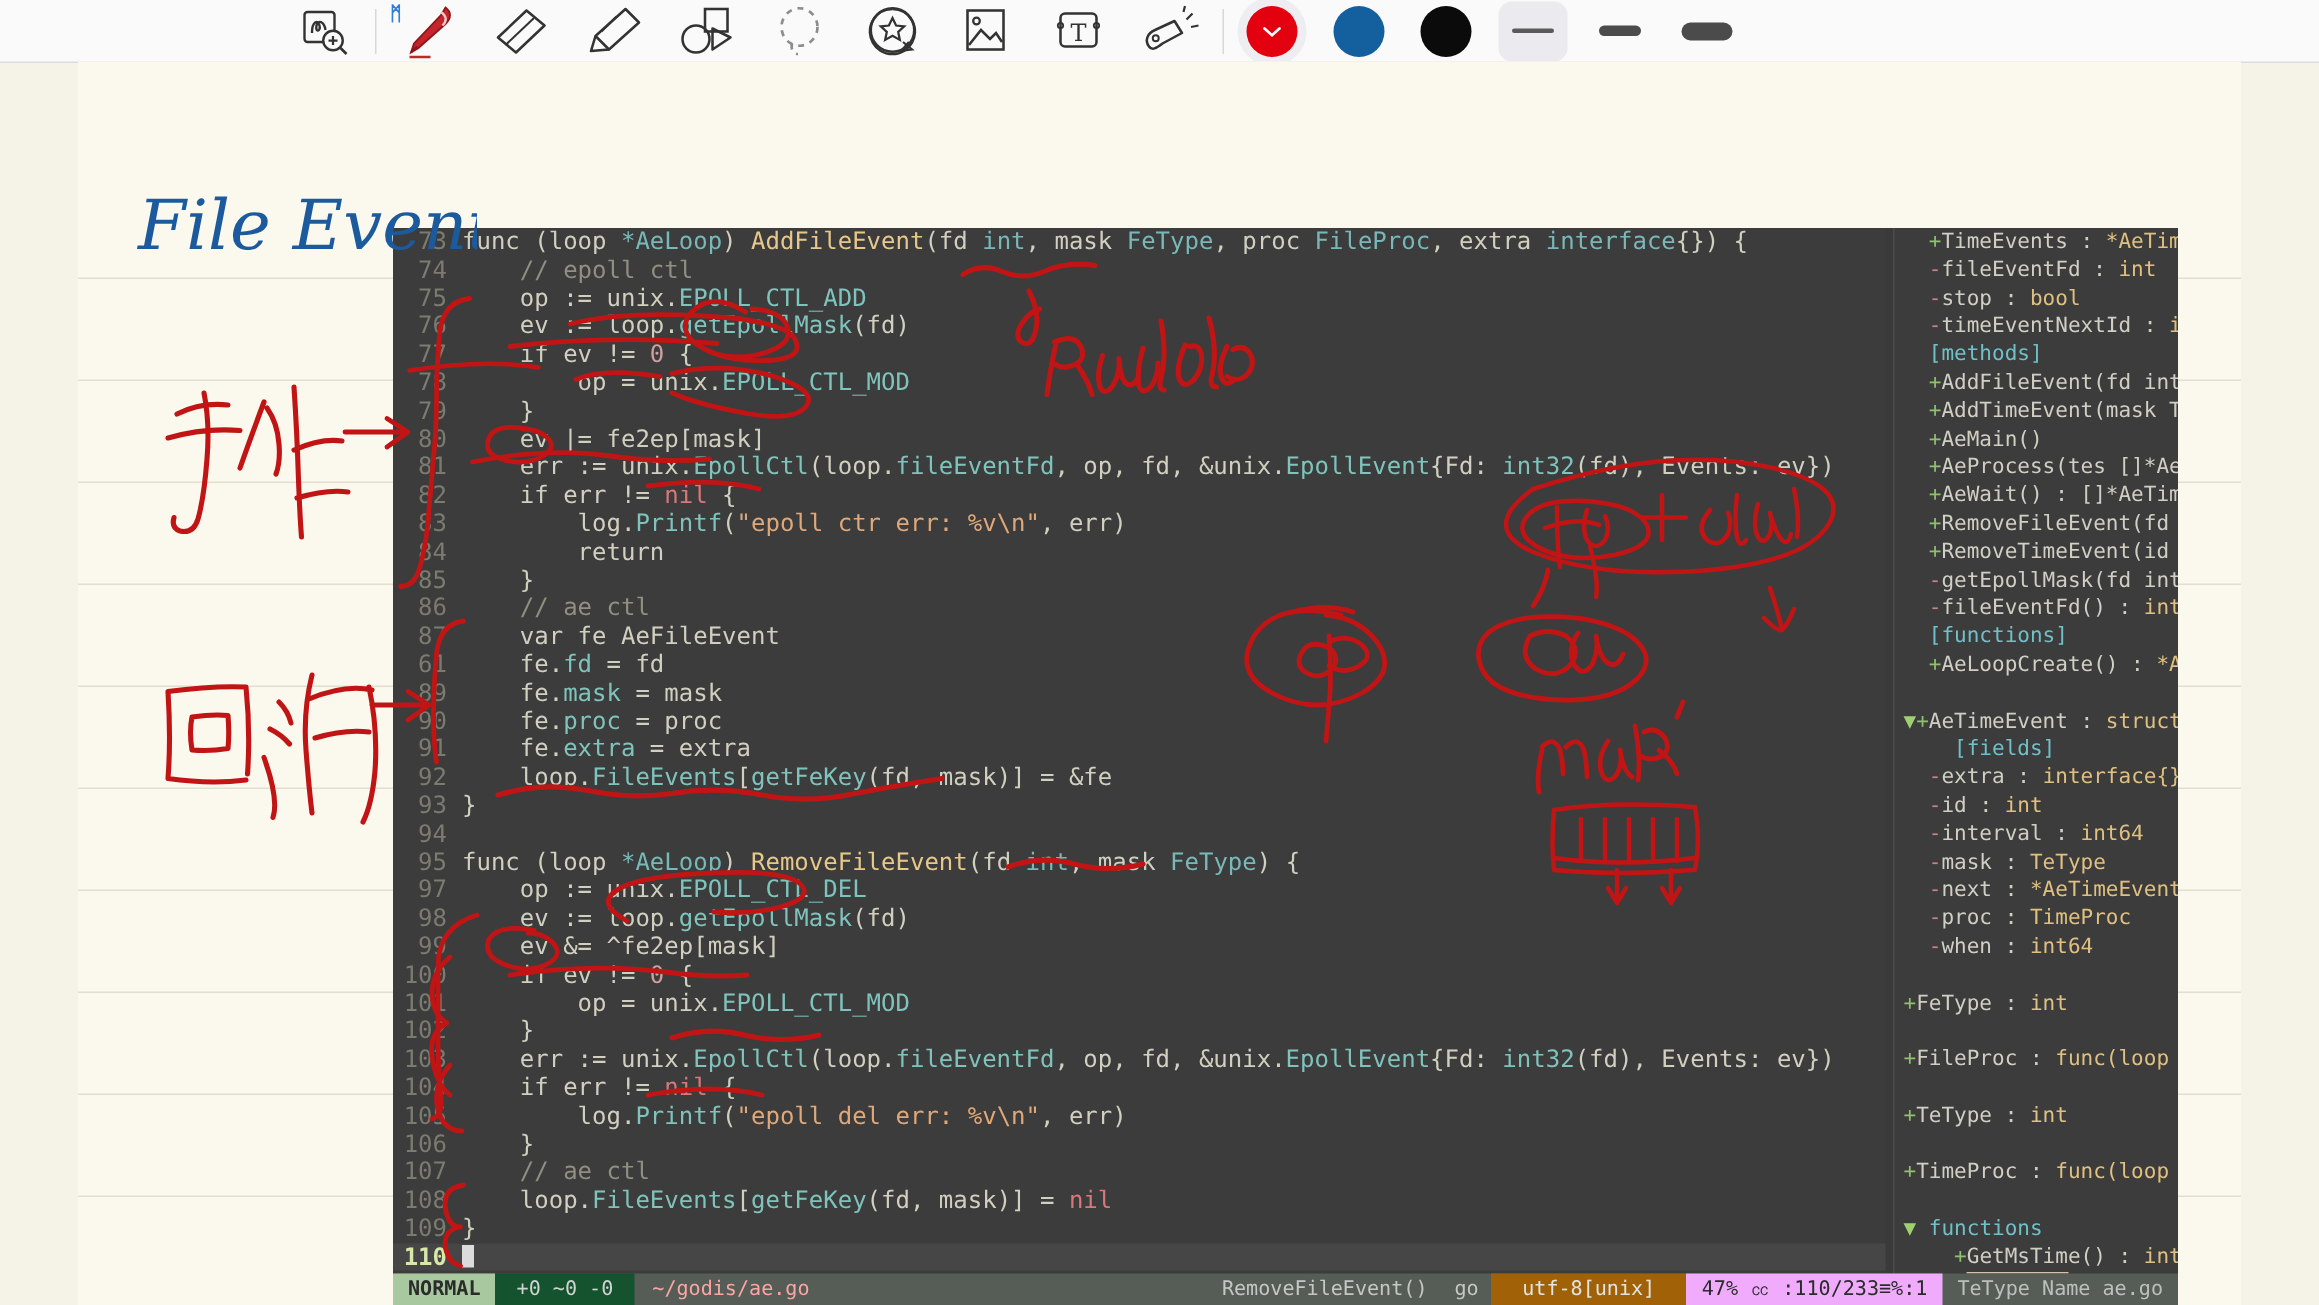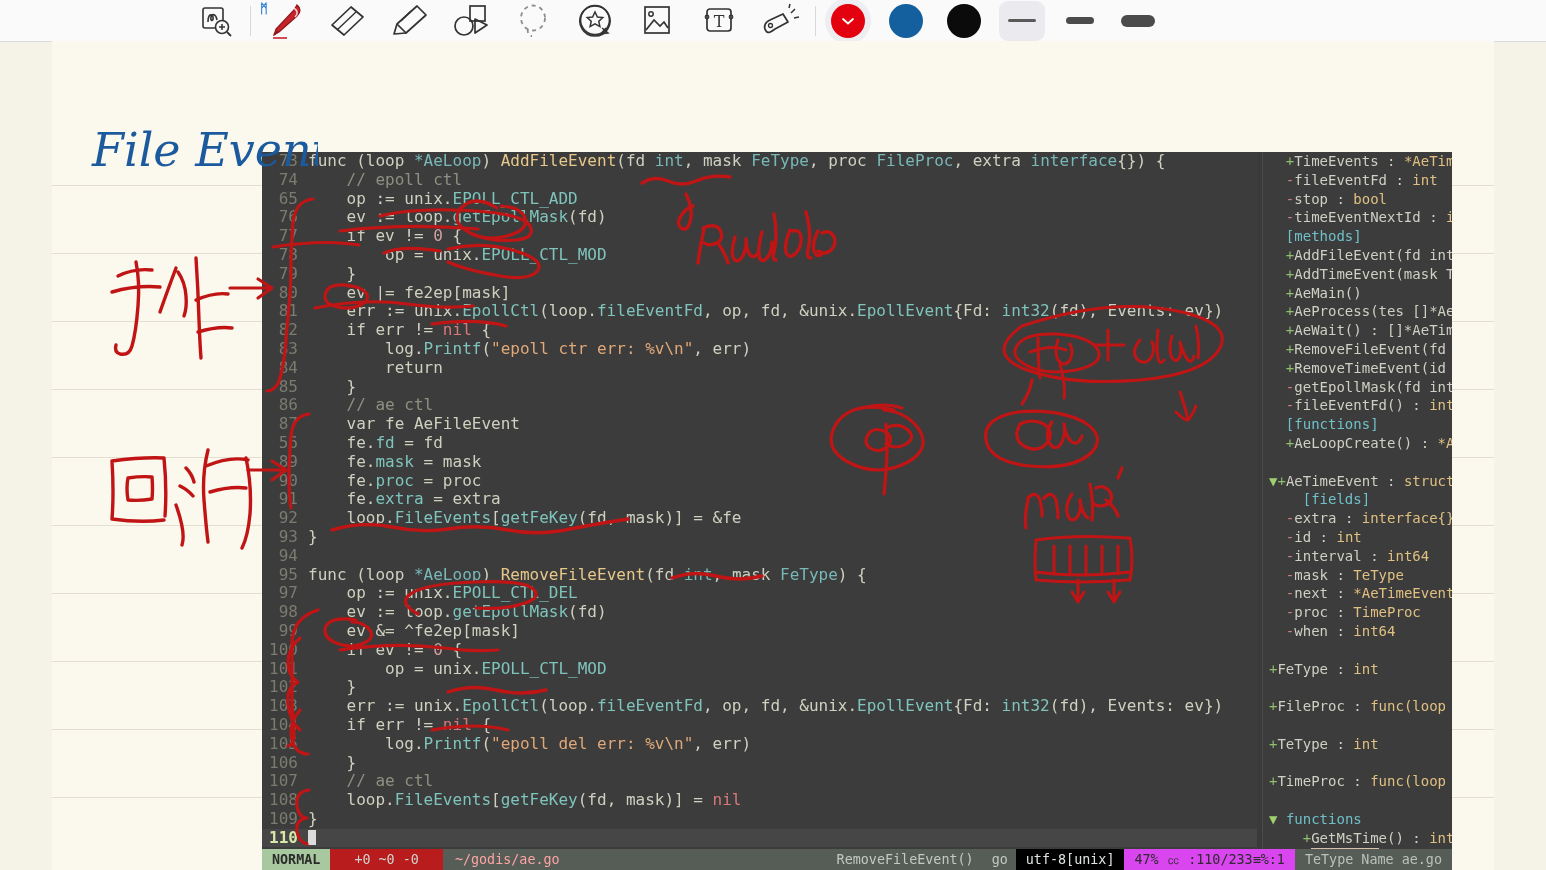--- a/index.html
+++ b/index.html
@@ -73,27 +73,27 @@
   .thl{background:#d8c0a8;color:#3a3a3a;}
 
   
   #statusbar{
     position:absolute;left:0;top:697px;width:1190px;height:21px;
     background:#565c56;display:flex;align-items:center;
     font-family:"DejaVu Sans Mono","Liberation Mono",monospace;
     font-size:13.4px;
   }
   .sb-mode{background:#a8c8a0;color:#2b2b2b;font-weight:bold;padding:0 10px;height:21px;line-height:21px;}
-  .sb-diff{background:#b91c1c;color:#d0d4d0;padding:0 24px;height:21px;line-height:21px;}
+  .sb-diff{background:#14532d;color:#d0d4d0;padding:0 14px;height:21px;line-height:21px;}
   .sb-file{color:#fca5a5;padding:0 12px;}
   .sb-spacer{flex:1;}
   .sb-func{color:#c4c8c4;padding:0 10px;}
   .sb-lang{color:#c4c8c4;padding:0 8px;}
-  .sb-enc{background:#000000;color:#e0e4e0;padding:0 10px;height:21px;line-height:21px;}
-  .sb-pos{background:#d946ef;color:#2b2b2b;padding:0 10px;height:21px;line-height:21px;}
+  .sb-enc{background:#a16207;color:#e0e4e0;padding:0 21px;height:21px;line-height:21px;}
+  .sb-pos{background:#f0abfc;color:#2b2b2b;padding:0 10px;height:21px;line-height:21px;}
   .sb-tag{color:#bcc0bc;padding:0 10px;}
 
   
   #ink{position:absolute;left:0;top:0;width:1546px;height:870px;pointer-events:none;}
 </style>
 </head>
 <body>
 
 <div id="toolbar">
   <div style="width:185px"></div>
@@ -225,34 +225,34 @@
   <div class="rule" style="top:552px"></div>
   <div class="rule" style="top:620px"></div>
   <div class="rule" style="top:688px"></div>
   <div class="rule" style="top:756px"></div>
 </div>
 
 <div id="editor">
   <div id="codepane">
       <div class="cline"><span class="lnum">73</span><span class="kw">func </span><span class="kw">(loop </span><span class="typ">*AeLoop</span><span class="kw">) </span><span class="fn">AddFileEvent</span><span class="kw">(fd </span><span class="typ">int</span><span class="kw">, mask </span><span class="typ">FeType</span><span class="kw">, proc </span><span class="typ">FileProc</span><span class="kw">, extra </span><span class="typ">interface</span><span class="kw">{}) {</span></div>
       <div class="cline"><span class="lnum">74</span><span class="cm">    // epoll ctl</span></div>
-      <div class="cline"><span class="lnum">65</span><span class="kw">    op := unix.</span><span class="prop">EPOLL_CTL_ADD</span></div>
+      <div class="cline"><span class="lnum">75</span><span class="kw">    op := unix.</span><span class="prop">EPOLL_CTL_ADD</span></div>
       <div class="cline"><span class="lnum">76</span><span class="kw">    ev := loop.</span><span class="prop">getEpollMask</span><span class="kw">(fd)</span></div>
       <div class="cline"><span class="lnum">77</span><span class="kw">    if ev != </span><span class="num">0</span><span class="kw"> {</span></div>
       <div class="cline"><span class="lnum">78</span><span class="kw">        op = unix.</span><span class="prop">EPOLL_CTL_MOD</span></div>
       <div class="cline"><span class="lnum">79</span><span class="kw">    }</span></div>
       <div class="cline"><span class="lnum">80</span><span class="kw">    ev |= fe2ep[mask]</span></div>
       <div class="cline"><span class="lnum">81</span><span class="kw">    err := unix.</span><span class="prop">EpollCtl</span><span class="kw">(loop.</span><span class="prop">fileEventFd</span><span class="kw">, op, fd, &amp;unix.</span><span class="prop">EpollEvent</span><span class="kw">{Fd: </span><span class="prop">int32</span><span class="kw">(fd), Events: ev})</span></div>
       <div class="cline"><span class="lnum">82</span><span class="kw">    if err != </span><span class="nil">nil</span><span class="kw"> {</span></div>
       <div class="cline"><span class="lnum">83</span><span class="kw">        log.</span><span class="prop">Printf</span><span class="kw">(</span><span class="str">"epoll ctr err: %v\n"</span><span class="kw">, err)</span></div>
       <div class="cline"><span class="lnum">84</span><span class="kw">        return</span></div>
       <div class="cline"><span class="lnum">85</span><span class="kw">    }</span></div>
       <div class="cline"><span class="lnum">86</span><span class="cm">    // ae ctl</span></div>
       <div class="cline"><span class="lnum">87</span><span class="kw">    var fe AeFileEvent</span></div>
-      <div class="cline"><span class="lnum">56</span><span class="kw">    fe.</span><span class="prop">fd</span><span class="kw"> = fd</span></div>
+      <div class="cline"><span class="lnum">61</span><span class="kw">    fe.</span><span class="prop">fd</span><span class="kw"> = fd</span></div>
       <div class="cline"><span class="lnum">89</span><span class="kw">    fe.</span><span class="prop">mask</span><span class="kw"> = mask</span></div>
       <div class="cline"><span class="lnum">90</span><span class="kw">    fe.</span><span class="prop">proc</span><span class="kw"> = proc</span></div>
       <div class="cline"><span class="lnum">91</span><span class="kw">    fe.</span><span class="prop">extra</span><span class="kw"> = extra</span></div>
       <div class="cline"><span class="lnum">92</span><span class="kw">    loop.</span><span class="prop">FileEvents</span><span class="kw">[</span><span class="prop">getFeKey</span><span class="kw">(fd, mask)] = &amp;fe</span></div>
       <div class="cline"><span class="lnum">93</span><span class="kw">}</span></div>
       <div class="cline"><span class="lnum">94</span><span class="kw"></span></div>
       <div class="cline"><span class="lnum">95</span><span class="kw">func (loop </span><span class="typ">*AeLoop</span><span class="kw">) </span><span class="fn">RemoveFileEvent</span><span class="kw">(fd </span><span class="typ">int</span><span class="kw">, mask </span><span class="typ">FeType</span><span class="kw">) {</span></div>
       <div class="cline"><span class="lnum">97</span><span class="kw">    op := unix.</span><span class="prop">EPOLL_CTL_DEL</span></div>
       <div class="cline"><span class="lnum">98</span><span class="kw">    ev := loop.</span><span class="prop">getEpollMask</span><span class="kw">(fd)</span></div>
       <div class="cline"><span class="lnum">99</span><span class="kw">    ev &amp;= ^fe2ep[mask]</span></div>

